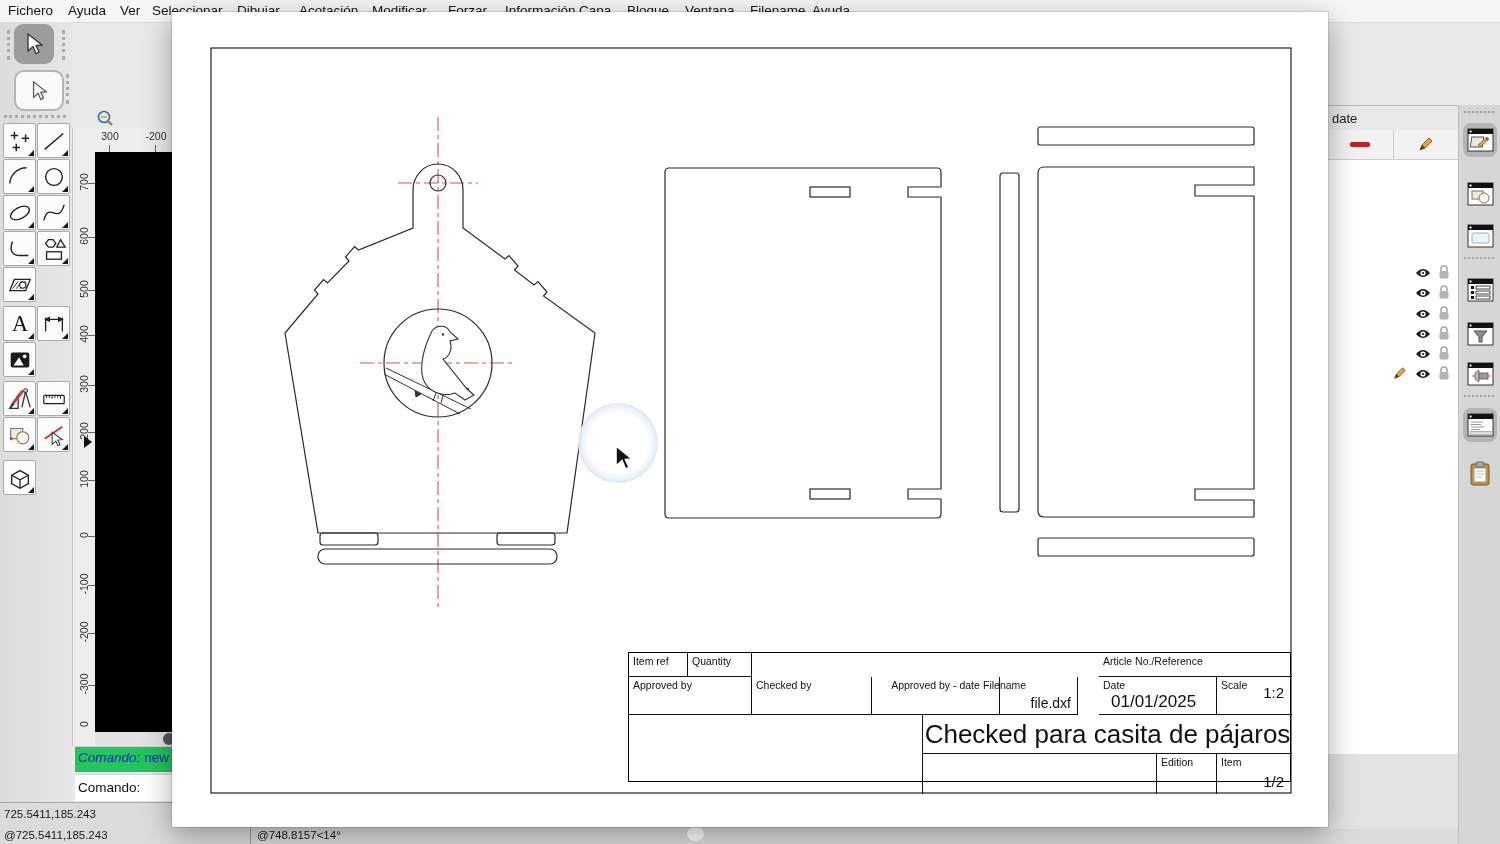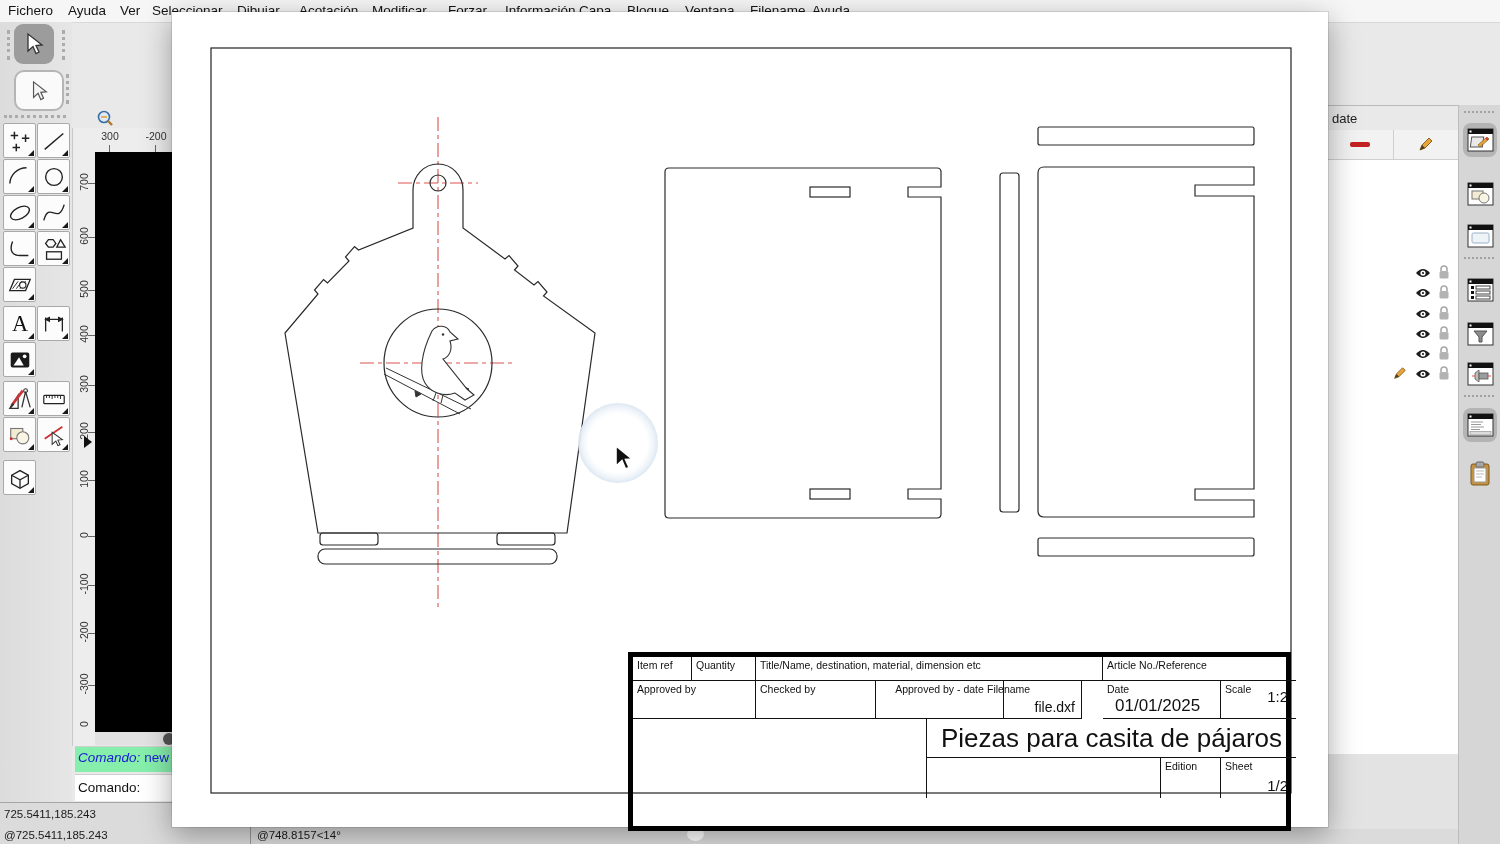--- a/index.html
+++ b/index.html
@@ -24,21 +24,21 @@
   .vruler{left:72px;top:128px;width:23px;height:618px;background:#ededed;border-left:1px solid #c7c7c7;z-index:1;}
   .hruler{left:95px;top:128px;width:77px;height:24px;background:#ededed;z-index:1;}
   .rlabel{position:absolute;font-size:10.5px;color:#333;}
   .vlabel{transform:rotate(-90deg);transform-origin:center;left:-2px;width:26px;text-align:center;}
   .vtick{position:absolute;left:15px;width:7px;height:1px;background:#666;}
   .htick{position:absolute;top:17px;width:1px;height:7px;background:#666;}
   .blackcanvas{left:95px;top:152px;width:77px;height:580px;background:#000;z-index:1;}
   .cscroll{left:95px;top:732px;width:77px;height:13px;background:#e2e2e2;z-index:1;}
   .ruler-marker{left:84px;top:436px;width:0;height:0;border-top:6px solid transparent;border-bottom:6px solid transparent;border-left:8px solid #111;z-index:2;}
   
-  .cmd-history{left:75px;top:746px;width:97px;height:26px;background:#86efac;border-top:1px solid #cfcfcf;z-index:1;font-size:13.5px;padding-top:3px;box-sizing:border-box;padding-left:3px;white-space:nowrap;}
+  .cmd-history{left:75px;top:746px;width:97px;height:26px;background:#22c55e;border-top:1px solid #cfcfcf;z-index:1;font-size:13.5px;padding-top:3px;box-sizing:border-box;padding-left:3px;white-space:nowrap;}
   .cmd-history .lbl{color:#1b1bd1;font-style:italic;}
   .cmd-history .val{color:#1b1bd1;margin-left:4px;}
   .cmd-input{left:75px;top:774px;width:97px;height:27px;background:#fff;border-top:1px solid #cfcfcf;z-index:1;font-size:13.5px;color:#111;padding:5px 0 0 3px;box-sizing:border-box;white-space:nowrap;}
   
   .statusbar{left:0;top:802px;width:1500px;height:42px;background:#dbdbdb;border-top:1px solid #a5a5a5;z-index:1;}
   .status-txt{position:absolute;font-size:11.5px;color:#1a1a1a;white-space:nowrap;}
   .status-div{position:absolute;left:250px;top:23px;width:1px;height:18px;background:#9a9a9a;}
   .status-ellipse{position:absolute;left:687px;top:24px;width:17px;height:14px;background:#fff;border-radius:50%;}
   
   .capas{left:1328px;top:105px;width:130px;height:723px;background:#fff;border-top:1px solid #bbb;z-index:1;}
@@ -52,21 +52,21 @@
   
   .dock{left:1458px;top:105px;width:42px;height:739px;background:#d6d6d6;border-left:1px solid #bdbdbd;z-index:1;}
   .dock-btn{position:absolute;left:4px;width:34px;height:34px;display:flex;align-items:center;justify-content:center;}
   .dock-sel{background:#b4b4b4;border-radius:8px;}
   .dock-dots{position:absolute;left:5px;height:2px;width:30px;border-top:2px dotted #a2a2a2;}
   
   .frontwin{left:172px;top:12px;width:1156px;height:815px;background:#fff;z-index:10;
     box-shadow:0 0 0 1px rgba(0,0,0,0.10),0 8px 28px rgba(0,0,0,0.35);}
   .sheet-svg{position:absolute;left:0;top:0;}
   
-  .tblock{position:absolute;left:456px;top:640px;width:663px;height:179px;border:5px solid #000000;box-sizing:border-box;font-size:10.5px;color:#111;}
+  .tblock{position:absolute;left:456px;top:640px;width:663px;height:130px;border:1px solid #000000;box-sizing:border-box;font-size:10.5px;color:#111;}
   .cell{position:absolute;box-sizing:border-box;border-right:1px solid #111;border-bottom:1px solid #111;padding:2px 4px;}
   .cell .big{position:absolute;font-size:17px;}
   .tb-title{display:flex;align-items:center;justify-content:center;font-size:26px;letter-spacing:0;white-space:nowrap;}
   
   .halo{position:absolute;left:406px;top:391px;width:80px;height:80px;border-radius:50%;
     background:radial-gradient(circle at 50% 50%, rgba(255,255,255,0.98) 0 52%, rgba(240,245,250,0.96) 62%, rgba(208,222,237,0.92) 75%, rgba(183,202,223,0.85) 85%, rgba(208,222,236,0.45) 94%, rgba(255,255,255,0) 100%);}
   svg{display:block;}
 </style>
 </head>
 <body>
@@ -495,45 +495,44 @@
     <g fill="none" stroke="#2a2a2a" stroke-width="1.2">
       <rect x="866" y="115" width="216" height="18" rx="2"></rect>
       <path d="M 872,155 H 1082 V 173 H 1023 V 184 H 1082 V 477 H 1023 V 488 H 1082 V 505 H 872 Q 866,505 866,499 V 161 Q 866,155 872,155 Z"></path>
       <rect x="866" y="526" width="216" height="18" rx="2"></rect>
     </g>
   </svg>
 
   <div class="tblock">
     <div class="cell" style="left:0;top:0;width:59px;height:24px">Item ref</div>
     <div class="cell" style="left:59px;top:0;width:64px;height:24px">Quantity</div>
-    <div class="cell" style="left:123px;top:0;width:347px;height:24px">Title/Name, destination, material, dimension etc</div>
     <div class="cell" style="left:470px;top:0;width:193px;height:24px;border-right:none">Article No./Reference</div>
 
     <div class="cell" style="left:0;top:24px;width:123px;height:38px">Approved by</div>
     <div class="cell" style="left:123px;top:24px;width:120px;height:38px">Checked by</div>
     <div class="cell" style="left:243px;top:24px;width:128px;height:38px;text-align:center">Approved by - date</div>
     <div class="cell" style="left:350px;top:24px;width:99px;height:38px">
       <span>Filename</span>
       <span class="big" style="right:6px;bottom:3px;font-size:14px">file.dxf</span>
     </div>
     <div class="cell" style="left:470px;top:24px;width:118px;height:38px">
       <span>Date</span>
       <span class="big" style="left:12px;bottom:2px">01/01/2025</span>
     </div>
     <div class="cell" style="left:588px;top:24px;width:75px;height:38px;border-right:none">
       <span>Scale</span>
       <span class="big" style="right:8px;bottom:13px;font-size:15px">1:2</span>
     </div>
 
     <div class="cell" style="left:0;top:62px;width:294px;height:79px;border-bottom:none"></div>
-    <div class="cell tb-title" style="left:294px;top:62px;width:369px;height:39px;border-right:none">Piezas para casita de pájaros</div>
+    <div class="cell tb-title" style="left:294px;top:62px;width:369px;height:39px;border-right:none">Checked para casita de pájaros</div>
     <div class="cell" style="left:294px;top:101px;width:234px;height:40px;border-bottom:none"></div>
     <div class="cell" style="left:528px;top:101px;width:60px;height:40px;border-bottom:none">Edition</div>
     <div class="cell" style="left:588px;top:101px;width:75px;height:40px;border-right:none;border-bottom:none">
-      <span>Sheet</span>
+      <span>Item</span>
       <span class="big" style="right:8px;bottom:4px;font-size:15px">1/2</span>
     </div>
   </div>
 
   <div class="halo">
     <svg style="position:absolute;left:36px;top:42px" width="20" height="28" viewBox="0 0 20 28">
       <path d="M2,1 L2,21 L8,15.5 L11.5,24 L15,22.5 L11.5,14.5 L18,14 Z" fill="#111" stroke="#fff" stroke-width="1.6"></path>
     </svg>
   </div>
 </div>

